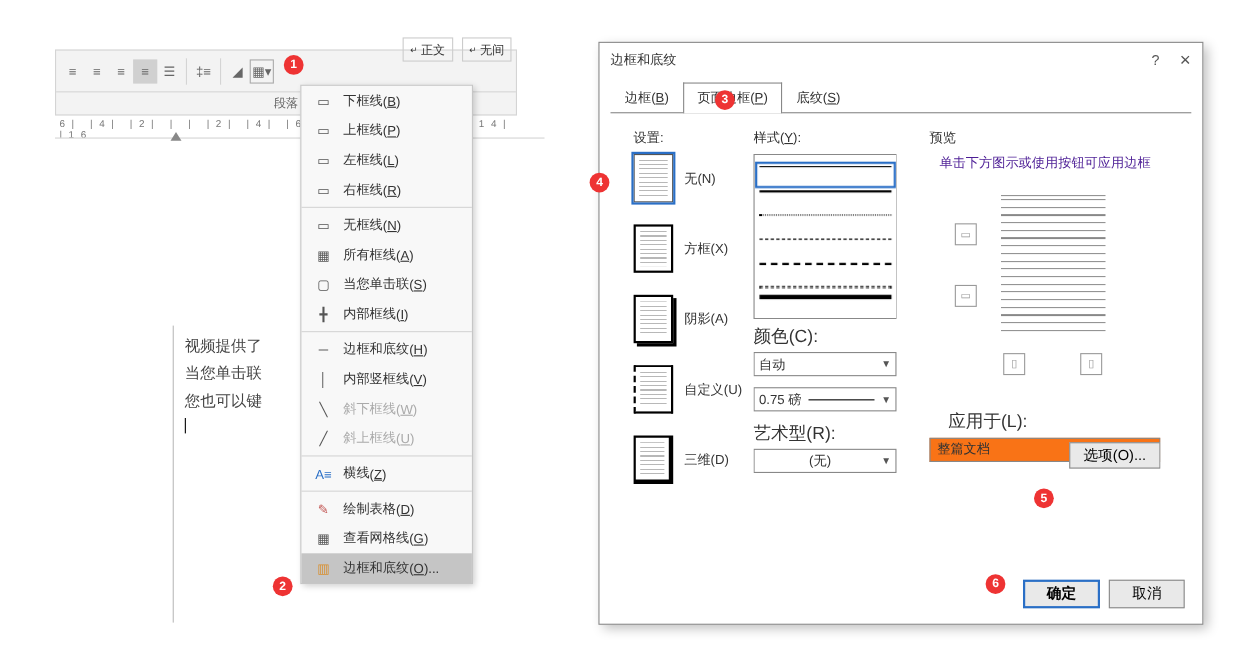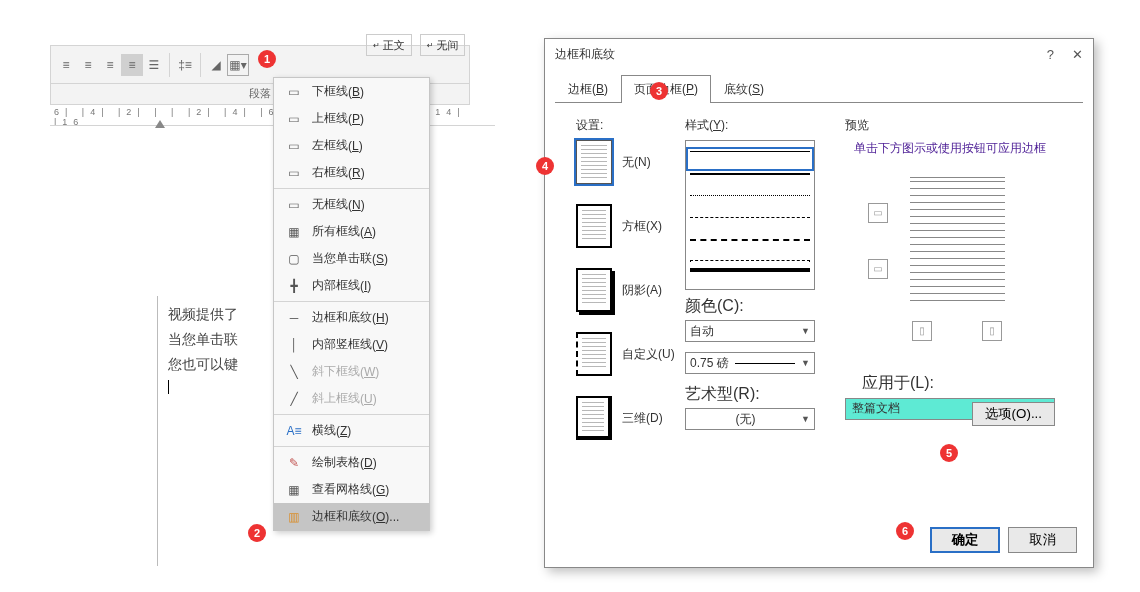--- a/index.html
+++ b/index.html
@@ -76,21 +76,21 @@
 
   .preview-hint { font-size: 12px; text-align: center; line-height: 1.4; margin-bottom: 16px; color: #4c1d95; }
   .preview-box { position: relative; width: 180px; height: 180px; margin: 0 auto; }
   .pv-doc { position: absolute; left: 50px; top: 0; width: 95px; height: 130px; background: repeating-linear-gradient(#888 0 1px, transparent 1px 7px); background-position: 0 8px; }
   .pv-btn { position: absolute; width: 20px; height: 20px; border: 1px solid #999; background: #fff; display:flex; align-items:center; justify-content:center; font-size:10px; color:#999;}
   .pv-btn.tB { left: 8px; top: 30px; }
   .pv-btn.bB { left: 8px; top: 86px; }
   .pv-btn.lB { left: 52px; top: 148px; }
   .pv-btn.rB { left: 122px; top: 148px; }
 
-  .apply-combo { width: 210px; height: 22px; border: 1px solid #888; display: flex; align-items: center; justify-content: space-between; padding: 0 6px; background: #5eead4; margin-top: 4px; }
+  .apply-combo { width: 210px; height: 22px; border: 1px solid #888; display: flex; align-items: center; justify-content: space-between; padding: 0 6px; background: #f97316; margin-top: 4px; }
   .opt-btn { position: absolute; right: 0; bottom: 0; height: 24px; padding: 0 12px; border: 1px solid #888; background: #e9e9e9; }
 
   .dlg-footer { position: absolute; bottom: 14px; right: 16px; display: flex; gap: 8px; }
   .btn { height: 26px; padding: 0 20px; border: 1px solid #888; background: #e9e9e9; display:flex; align-items:center; }
   .btn.primary { border: 2px solid #2a6fc6; font-weight: bold; }
 
   
   .badge { position: absolute; width: 18px; height: 18px; border-radius: 50%; background: #e33; color: #fff; font-size: 11px; font-weight: bold; display: flex; align-items: center; justify-content: center; z-index: 50; }
 </style>
 </head>

